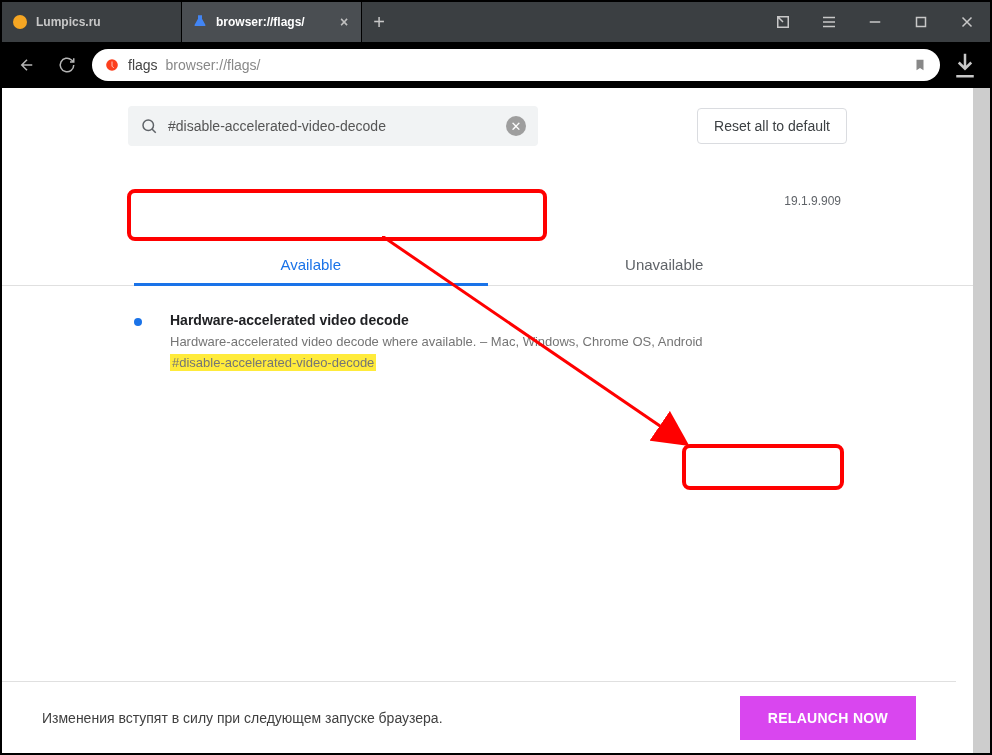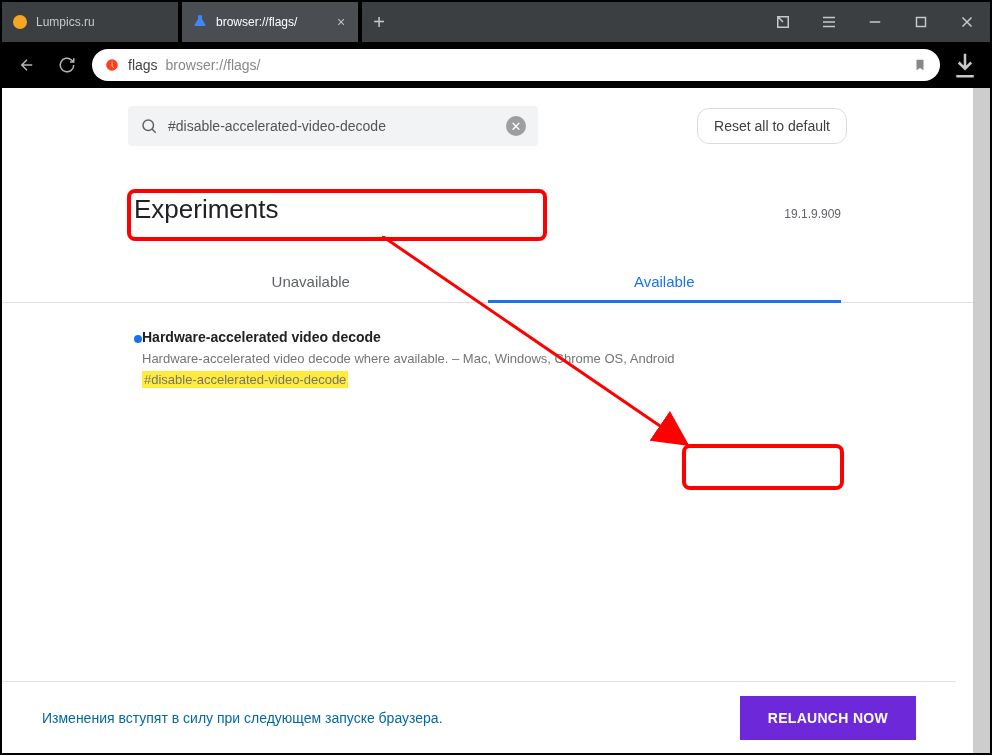--- a/index.html
+++ b/index.html
@@ -1,20 +1,20 @@
 <!DOCTYPE html>
 <html><head>
 <meta charset="utf-8">
 <style>
   * { box-sizing: border-box; margin: 0; padding: 0; }
   body { width: 992px; height: 755px; font-family: Arial, sans-serif; background: #000; overflow: hidden; position: relative; }
   .window { width: 988px; height: 751px; margin: 2px; background: #fff; position: relative; display: flex; flex-direction: column; }
   .titlebar { height: 40px; background: #3b3f42; display: flex; align-items: stretch; }
   .tabs-area { display: flex; flex: 1; }
-  .tab { display: flex; align-items: center; padding: 0 10px; min-width: 180px; color: #c8c8c8; font-size: 12px; border-right: 4px solid #000000; position: relative; }
+  .tab { display: flex; align-items: center; padding: 0 10px; min-width: 180px; color: #c8c8c8; font-size: 12px; border-right: 1px solid #000000; position: relative; font-weight: bold; }
   .tab.active { background: #4a4e52; color: #fff; }
   .tab-favicon { width: 16px; height: 16px; margin-right: 8px; flex-shrink: 0; display: flex; align-items: center; justify-content: center; }
   .favicon-lumpics { width: 14px; height: 14px; border-radius: 50%; background: #f5a623; }
   .favicon-flags svg { width: 16px; height: 16px; }
   .tab-title { flex: 1; white-space: nowrap; overflow: hidden; text-overflow: ellipsis; }
   .tab-close { width: 14px; height: 14px; color: #c0c0c0; display: flex; align-items: center; justify-content: center; font-size: 14px; margin-left: 6px; }
   .new-tab-btn { width: 34px; display: flex; align-items: center; justify-content: center; color: #c8c8c8; font-size: 20px; }
   .win-controls { display: flex; }
   .win-btn { width: 46px; display: flex; align-items: center; justify-content: center; color: #c8c8c8; }
   .win-btn svg { width: 18px; height: 18px; }
@@ -34,44 +34,44 @@
   .scrollbar-thumb { width: 100%; height: 100%; background: #cdcdcd; }
   .page { position: absolute; left: 0; right: 17px; top: 0; bottom: 0; }
   .page-inner { padding: 18px 0 0 0; }
   .topbar { display: flex; align-items: center; padding: 0 126px; margin-bottom: 48px; }
   .search-wrap { position: relative; width: 410px; height: 40px; }
   .search-box { width: 100%; height: 100%; background: #f1f3f4; border-radius: 4px; display: flex; align-items: center; padding: 0 12px; gap: 10px; }
   .search-icon { color: #5f6368; display: flex; }
   .search-icon svg { width: 18px; height: 18px; }
   .search-input { flex: 1; border: none; background: transparent; font-size: 14px; color: #555; outline: none; }
   .clear-btn { width: 20px; height: 20px; border-radius: 50%; background: #9e9e9e; color: #fff; display: flex; align-items: center; justify-content: center; font-size: 13px; }
-  .reset-btn { margin-left: auto; height: 36px; padding: 0 16px; border: 1px solid #dadce0; background: #fff; border-radius: 12px; color: #3c4043; font-size: 14px; }
+  .reset-btn { margin-left: auto; height: 36px; padding: 0 16px; border: 1px solid #dadce0; background: #fff; border-radius: 4px; color: #3c4043; font-size: 14px; }
 
   .heading-row { display: flex; align-items: baseline; padding: 0 132px; margin-bottom: 36px; }
   .heading { font-size: 26px; color: #202124; font-weight: 400; }
   .version { margin-left: auto; font-size: 12px; color: #5f6368; }
 
   .tabs-row { display: flex; padding: 0 132px; border-bottom: 1px solid #e0e0e0; }
   .flag-tab { flex: 1; text-align: center; padding: 12px 0; font-size: 15px; color: #5f6368; position: relative; }
   .flag-tab.active { color: #1a73e8; }
   .flag-tab.active::after { content: ''; position: absolute; left: 0; right: 0; bottom: -1px; height: 3px; background: #1a73e8; }
 
-  .flag-item { padding: 26px 132px 0; display: flex; align-items: flex-start; gap: 0; }
+  .flag-item { padding: 26px 132px 0; display: flex; align-items: flex-start; gap: 28px; }
   .flag-dot { width: 8px; height: 8px; border-radius: 50%; background: #1a73e8; margin-top: 6px; flex-shrink: 0; }
   .flag-body { flex: 1; }
   .flag-title { font-size: 14px; font-weight: bold; color: #202124; margin-bottom: 6px; }
   .flag-desc { font-size: 13px; color: #757575; margin-bottom: 4px; }
   .flag-hash { font-size: 13px; color: #757575; background: #ffeb3b; padding: 1px 2px; }
   .flag-select-wrap { position: relative; width: 150px; margin-left: 10px; margin-top: 8px; }
   .flag-select { width: 100%; height: 32px; background: #1a73e8; color: #fff; border: none; font-size: 14px; position: relative; text-align: center; display: flex; align-items: center; justify-content: center; }
   .flag-select-caret { position: absolute; right: 10px; top: 50%; transform: translateY(-50%); color: #fff; font-size: 10px; }
 
   .bottom-bar { position: absolute; left: 0; right: 17px; bottom: 0; height: 72px; border-top: 1px solid #e0e0e0; background: #fff; display: flex; align-items: center; padding: 0 40px; }
-  .bottom-text { font-size: 14px; color: #0369a1; }
-  .relaunch-btn { margin-left: auto; height: 44px; padding: 0 28px; background: #6d28d9; color: #fff; font-size: 14px; font-weight: bold; border: none; letter-spacing: 0.3px; }
+  .bottom-text { font-size: 14px; color: #404040; }
+  .relaunch-btn { margin-left: auto; height: 44px; padding: 0 28px; background: #d946ef; color: #fff; font-size: 14px; font-weight: bold; border: none; letter-spacing: 0.3px; }
 
   .anno { position: absolute; z-index: 50; pointer-events: none; }
   .anno-box-search { left: 125px; top: 101px; width: 420px; height: 52px; border: 4px solid #ff0000; border-radius: 8px; }
   .anno-box-select { left: 680px; top: 356px; width: 162px; height: 46px; border: 4px solid #ff0000; border-radius: 8px; }
   .anno-arrow { position: absolute; left: 380px; top: 148px; z-index: 49; pointer-events: none; }
 </style>
 </head>
 <body>
 
 <div class="window">
@@ -172,27 +172,26 @@
                   </svg>
               </span>
               <input class="search-input" value="#disable-accelerated-video-decode" style="">
               <span class="clear-btn">✕</span>
             </div>
           </div>
           <button class="reset-btn">Reset all to default</button>
         </div>
 
         <div class="heading-row">
-          <div class="heading">Experiments</div>
           <div class="version">19.1.9.909</div>
         </div>
 
         <div class="tabs-row">
+          <div class="flag-tab active">Available</div>
           <div class="flag-tab">Unavailable</div>
-          <div class="flag-tab active">Available</div>
         </div>
 
         <div class="flag-item">
           <div class="flag-dot"></div>
           <div class="flag-body">
             <div class="flag-title">Hardware-accelerated video decode</div>
             <div class="flag-desc">Hardware-accelerated video decode where available. – Mac, Windows, Chrome OS, Android</div>
             <span class="flag-hash">#disable-accelerated-video-decode</span>
           </div>
         </div>

